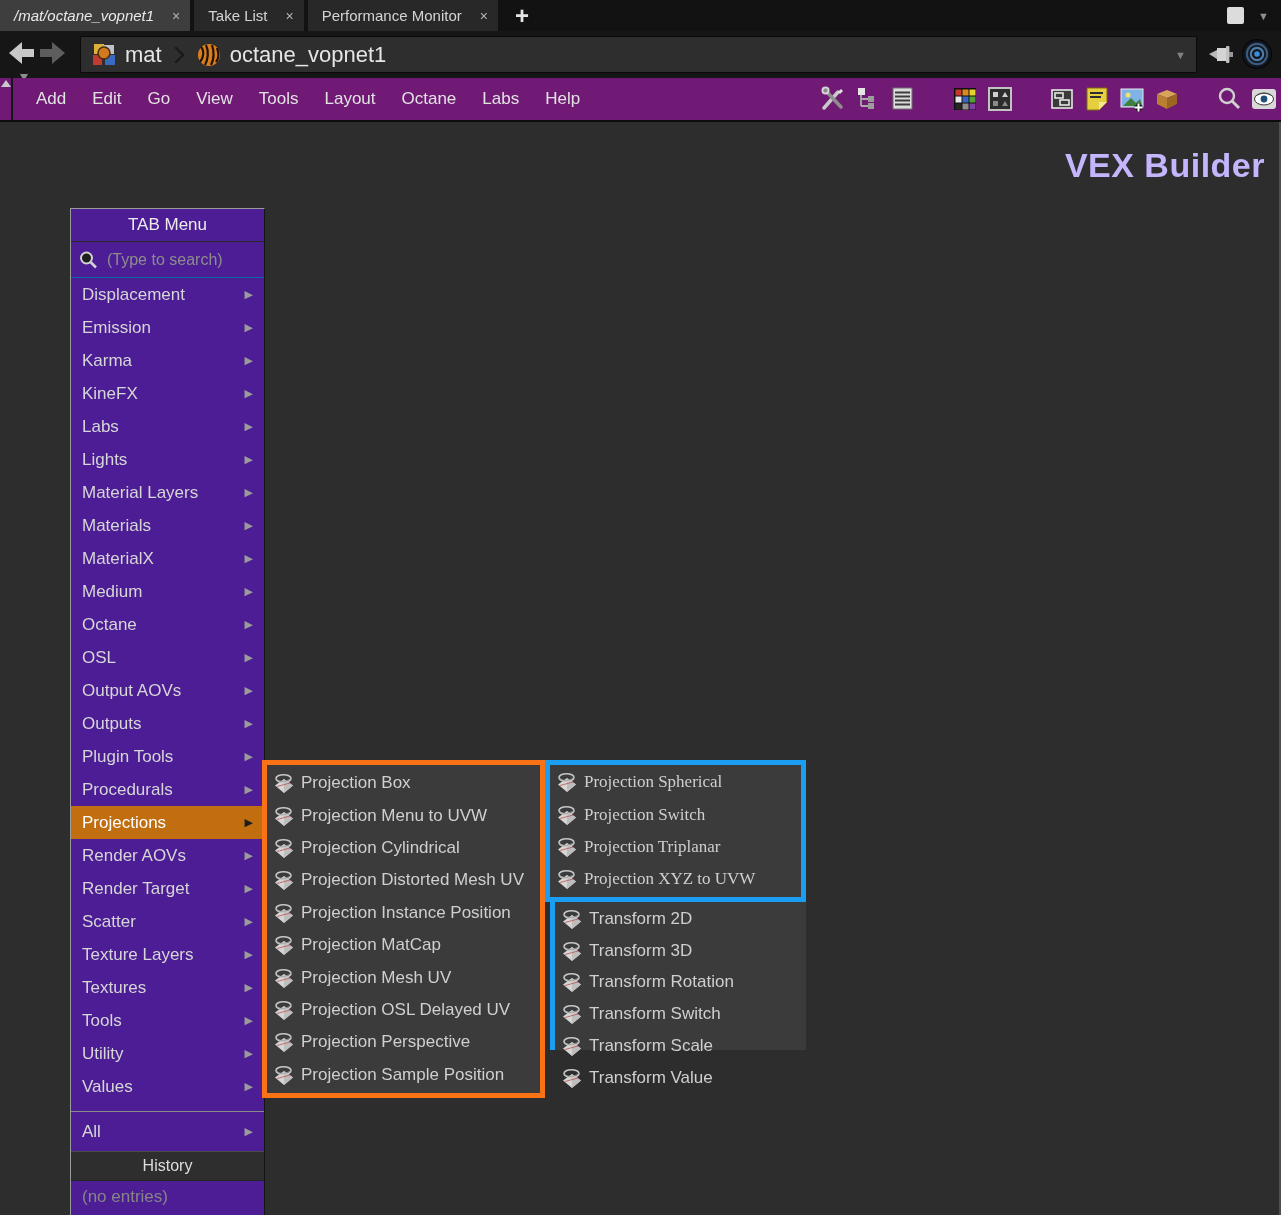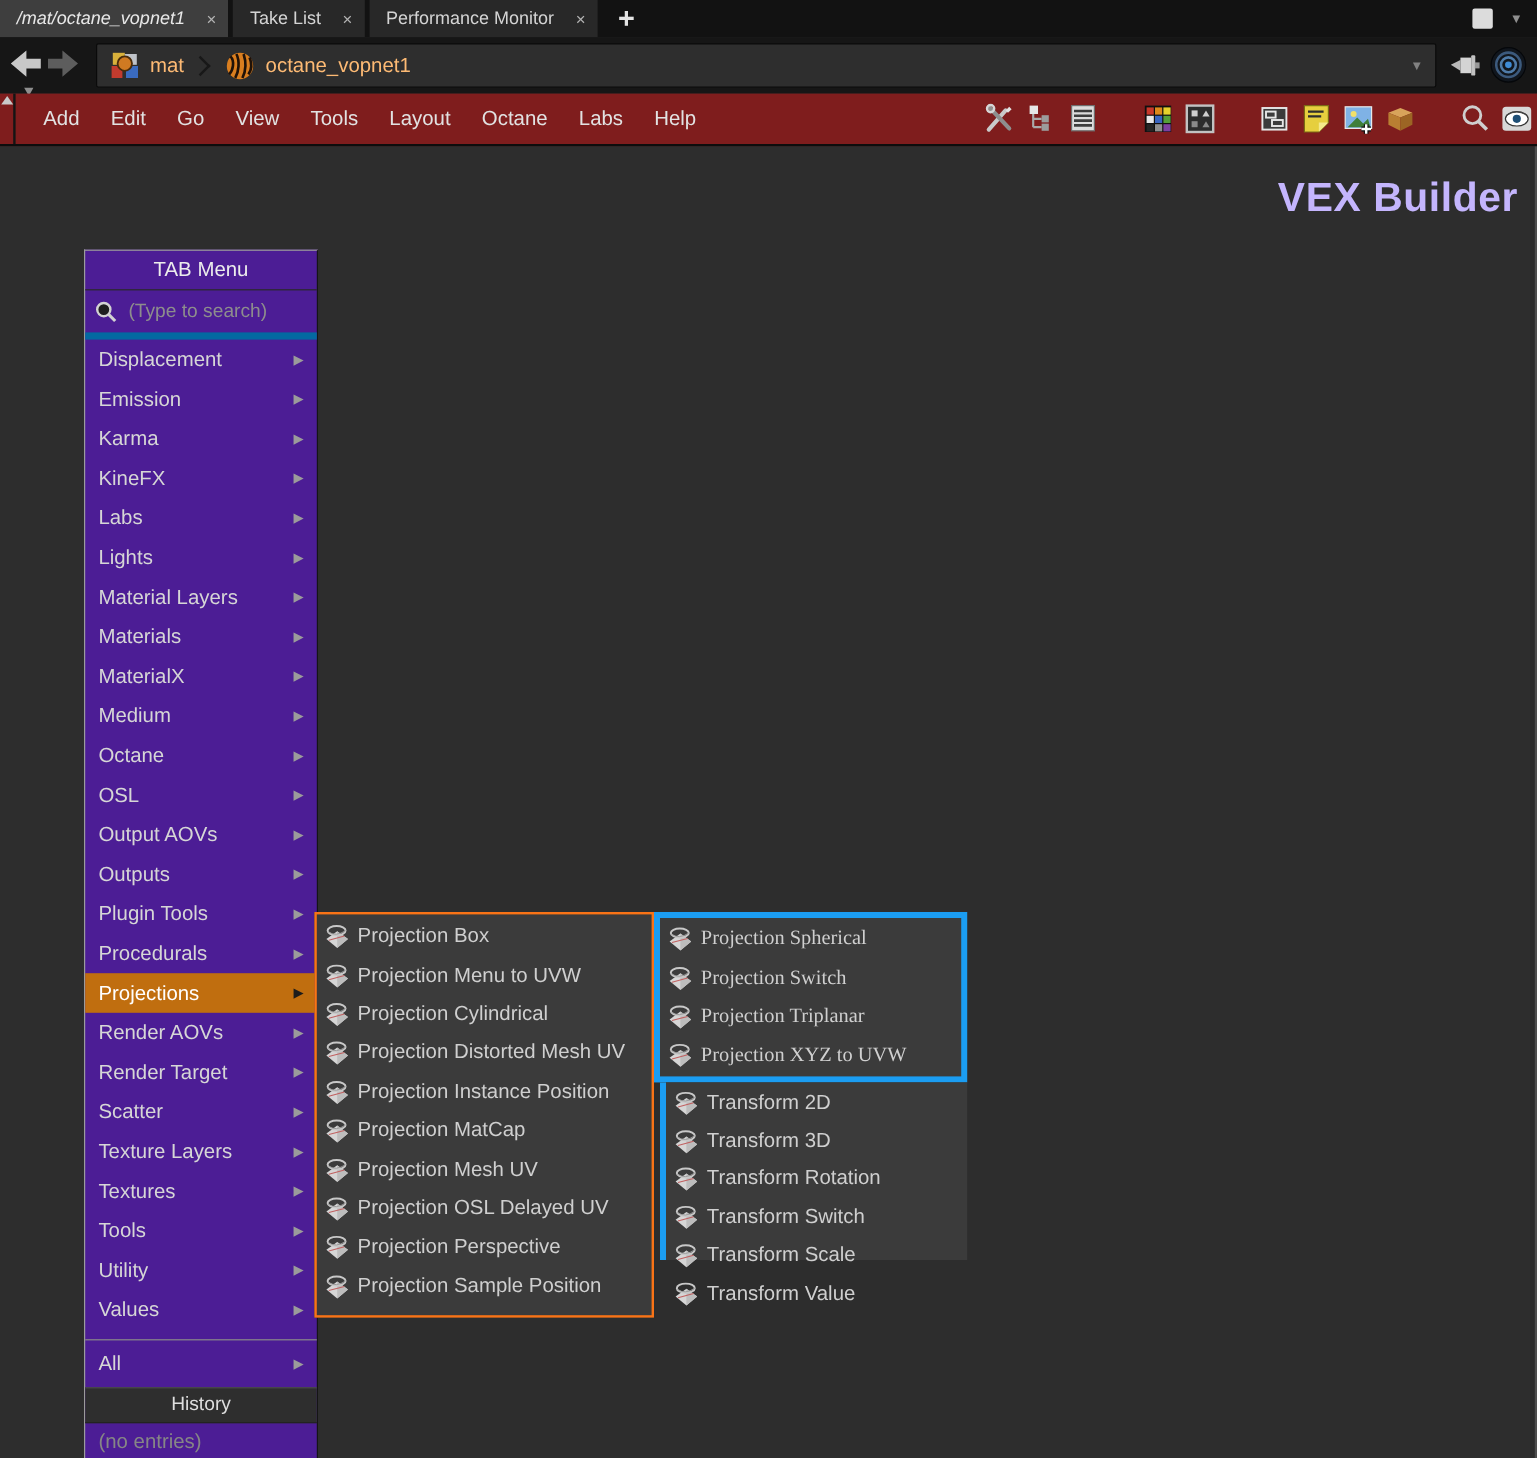--- a/index.html
+++ b/index.html
@@ -21,29 +21,29 @@
   .win-caret{color:#8f8f8f;font-size:11px;}
 
   
   .pathbar{position:absolute;top:31px;left:0;width:100%;height:47px;background:#161616;}
   .nav-back{position:absolute;left:6px;top:9px;}
   .nav-back-drop{position:absolute;left:20px;top:36px;}
   .nav-fwd{position:absolute;left:38px;top:9px;}
   .path-field{position:absolute;left:80px;top:5px;width:1117px;height:37px;background:#2e2e2e;
               border:1px solid #0a0a0a;border-radius:2px;display:flex;align-items:center;
               padding:0 10px;box-sizing:border-box;}
-  .path-seg{display:flex;align-items:center;gap:8px;font-size:17px;color:#fdba74;}
+  .path-seg{display:flex;align-items:center;gap:8px;font-size:22px;color:#e5e5e5;}
   .path-chevron{width:10px;height:10px;border-top:2px solid #181818;border-right:2px solid #181818;
                 transform:rotate(45deg);margin:0 14px 0 8px;}
   .path-caret{margin-left:auto;color:#828282;font-size:11px;}
   .pin-icon{position:absolute;right:46px;top:10px;}
   .radial-icon{position:absolute;right:8px;top:7px;}
 
   
-  .menubar{position:absolute;top:78px;left:0;width:100%;height:44px;background:#7f1d1d;
+  .menubar{position:absolute;top:78px;left:0;width:100%;height:44px;background:#701a75;
            border-bottom:2px solid #0d0d0d;box-sizing:border-box;display:flex;align-items:center;}
   .pane-handle{width:13px;align-self:stretch;border-right:2px solid #141414;
                display:flex;justify-content:center;align-items:flex-start;padding-top:2px;box-sizing:border-box;}
   .pane-handle-tri{width:0;height:0;border-left:5px solid transparent;border-right:5px solid transparent;
                    border-bottom:7px solid #c9c9c9;}
   .menu-items{display:flex;align-items:center;margin-left:10px;}
   .menu-item{padding:0 13px;font-size:17px;color:#e2e2e2;}
   .toolbar{position:absolute;right:4px;top:0;height:42px;display:flex;align-items:center;}
   .tool-group{display:flex;align-items:center;gap:9px;margin-left:36px;}
   .tool-icon{width:26px;height:26px;display:block;}
@@ -54,38 +54,38 @@
           border-right:2px solid #4e4e4e;}
   .watermark{position:absolute;top:24px;right:14px;font-size:34px;font-weight:bold;
              color:#c4b5fd;letter-spacing:.5px;}
 
   
   .tab-menu{position:absolute;left:70px;top:46px;width:195px;background:#4c1d95;
             border:1px solid #9b9b9b;border-right-color:#151515;border-bottom-color:#151515;
             box-sizing:border-box;padding-bottom:14px;margin-top:40px;}
   .tm-header{height:32px;line-height:32px;text-align:center;font-size:17px;color:#ececec;
              border-bottom:1px solid #2a2a2a;}
-  .tm-search{height:35px;display:flex;align-items:center;padding:0 7px;border-bottom:6px solid #0369a1;}
+  .tm-search{height:35px;display:flex;align-items:center;padding:0 7px;border-bottom:1px solid #0369a1;}
   .tm-search svg{margin-right:7px;flex:none;}
   .search-input{flex:1;min-width:0;background:transparent;border:none;outline:none;
                 color:#d0d0d0;font-size:16px;font-family:inherit;}
   .search-input::placeholder{color:#8d8d8d;}
   .cat-row{height:33px;display:flex;align-items:center;padding:0 11px;font-size:17px;color:#d6d6d6;gap:10px;}
   .cat-label{flex:1;}
   .cat-caret{font-size:11px;color:#9b9b9b;}
   .cat-row.selected{background:#c06e0f;color:#ffffff;}
   .cat-row.selected .cat-caret{color:#1c1c1c;}
   .tm-sep{border-top:1px solid #8a8a8a;margin:8px 0 3px 0;}
   .tm-history{height:28px;line-height:28px;text-align:center;background:#2e2e2e;color:#dedede;
               font-size:16px;border-top:1px solid #4c4c4c;border-bottom:1px solid #232323;margin-top:3px;}
   .tm-empty{height:32px;line-height:32px;padding:0 11px;color:#868686;font-size:17px;}
 
   
   .sub-box{position:absolute;background:#3b3b3b;box-sizing:border-box;}
-  #sub-col1{left:262px;top:638px;width:283px;height:338px;border:2px solid #f97316;padding-top:2px;}
+  #sub-col1{left:262px;top:638px;width:283px;height:338px;border:5px solid #f97316;padding-top:2px;}
   #sub-col2{left:545px;top:638px;width:261px;height:142px;border:5px solid #1b9df2;padding-top:1px;font-family:Liberation Serif, serif;}
   #sub-col3{left:550px;top:780px;width:256px;height:148px;border-left:5px solid #1b9df2;padding-top:1px;text-align:center;}
   .sub-row{height:32.4px;display:flex;align-items:center;padding:0 5px;gap:5px;
            font-size:17px;color:#cfcfcf;white-space:nowrap;}
   #sub-col3 .sub-row{height:31.8px;}
   .node-icon{flex:none;width:24px;height:22px;display:block;}
 </style>
 </head>
 <body>
 

